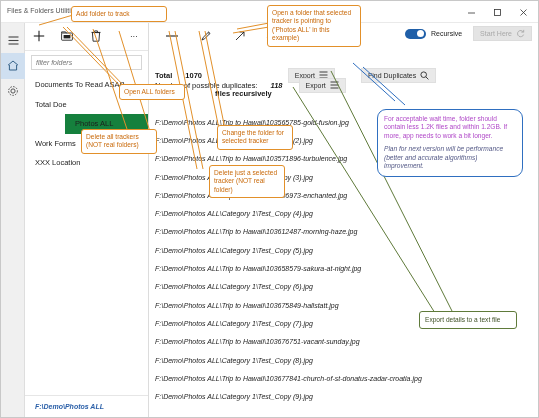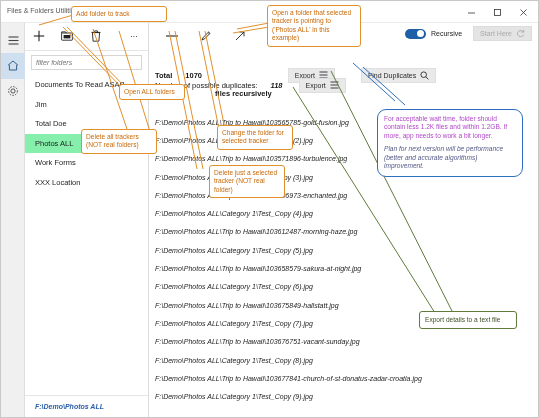--- a/index.html
+++ b/index.html
@@ -70,21 +70,21 @@
   .filterinput {
     width:100%; height:15px; border:1px solid #d6d6d6; background:#fff;
     font-size:7px; font-style:italic; color:#9a9a9a;
     padding:0 4px; font-family:"Liberation Sans", sans-serif;
   }
   .folderlist { position:absolute; left:0; top:52px; right:0; bottom:22px; overflow:hidden; }
   .folderitem {
     height:19.5px; display:flex; align-items:center;
     padding-left:10px; font-size:7.5px; color:#1d1d1d;
   }
-  .folderitem.selected { background:#86efac; }
+  .folderitem.selected { background:#15803d;margin-left:40px; }
   .statusbar {
     position:absolute; left:0; right:0; bottom:0; height:22px;
     border-top:1px solid #e6e6e6;
     display:flex; align-items:center; padding-left:10px;
   }
   .statusbar .slink {
     font-size:7px; color:#2a5fa8; font-style:italic; font-weight:bold;
   }
 
   
@@ -240,23 +240,20 @@
       <div class="tbtn" style="margin-left:10px;">···</div>
     </div>
 
     <div class="filterwrap">
       <input class="filterinput" type="text" placeholder="filter folders" style="">
     </div>
 
     <div class="folderlist">
       <div class="folderitem">
           <span>Documents To Read ASAP</span>
-        </div>
-      <div class="folderitem">
-          <span>Jim</span>
         </div>
       <div class="folderitem">
           <span>Total Doe</span>
         </div>
       <div class="folderitem selected">
           <span>Photos ALL</span>
         </div>
       <div class="folderitem">
           <span>Work Forms</span>
         </div>

